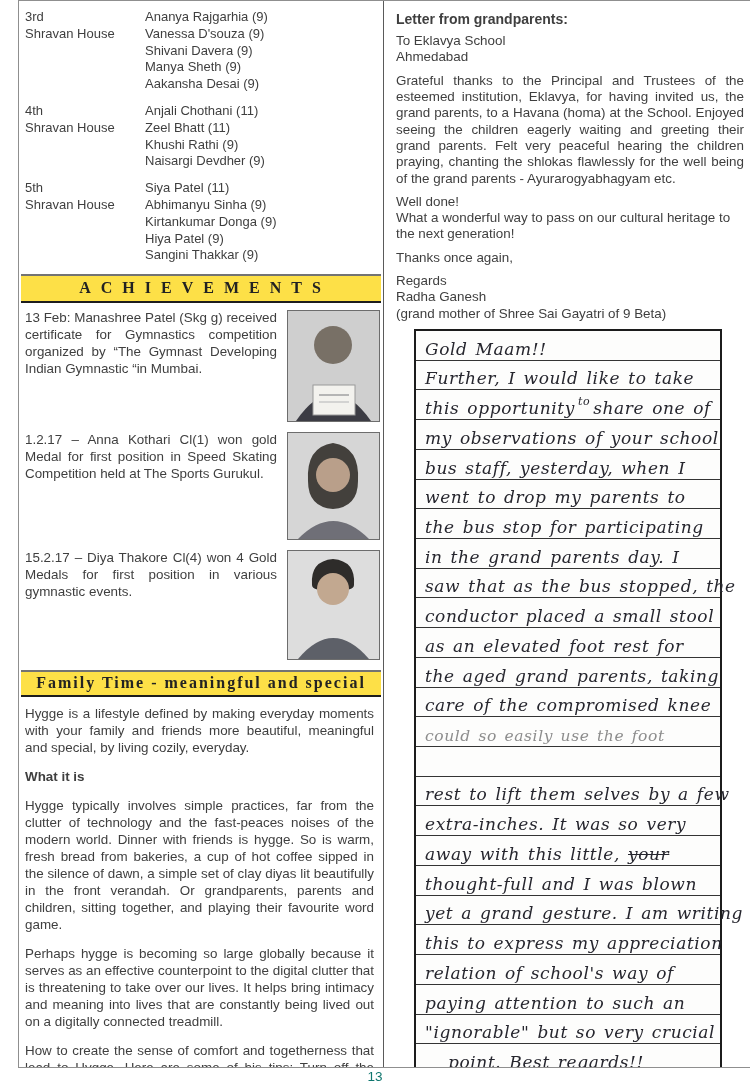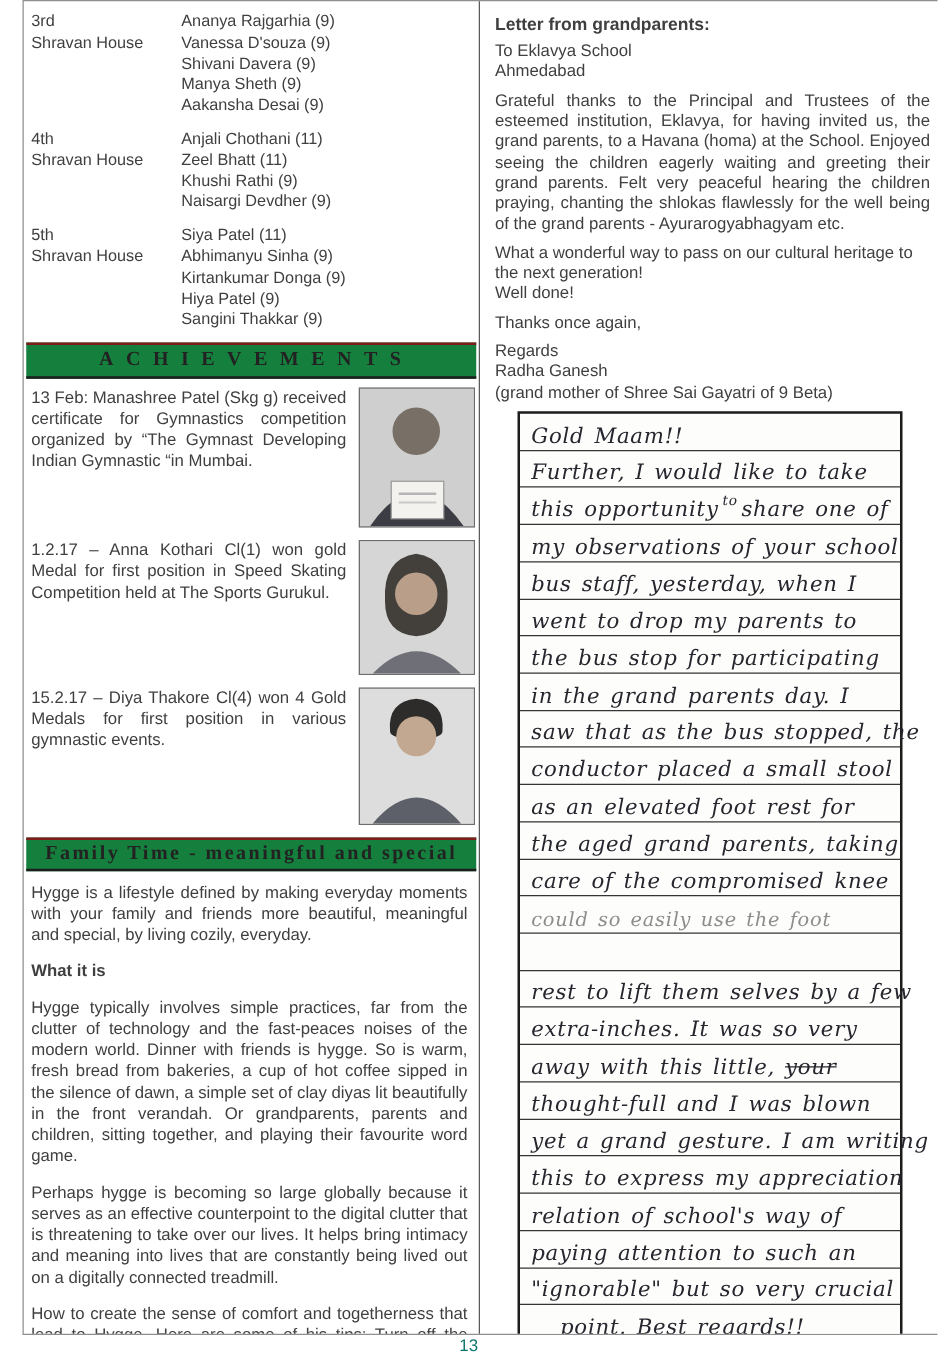--- a/index.html
+++ b/index.html
@@ -15,22 +15,22 @@
   .col-left{width:365px;border-right:1px solid #5a5a5a;box-sizing:border-box;overflow:hidden;}
   .col-right{flex:1;box-sizing:border-box;overflow:hidden;padding:8px 10px 0 12px;}
 
   
   .houses{padding:8px 8px 0 6px;}
   .house{display:flex;margin-bottom:10px;}
   .house-label{width:120px;font-size:13px;line-height:16.8px;}
   .house-names{flex:1;font-size:13px;line-height:16.8px;}
 
   .bar{
-    margin:10px 2px 0 2px;border-top:2px solid #7f1d1d;border-bottom:2px solid #1d1d1d;
-    background:#15803d;text-align:center;
+    margin:10px 2px 0 2px;border-top:2px solid #737373;border-bottom:2px solid #1d1d1d;
+    background:#fde047;text-align:center;
     font-family:"Liberation Serif",serif;font-weight:bold;color:#222;
   }
   .bar-achievements{font-size:16px;letter-spacing:10px;padding:3px 0 4px 8px;}
   .bar-family{font-size:16px;letter-spacing:2px;padding:2px 0 3px 0;}
 
   .ach-items{padding:7px 3px 0 6px;}
   .ach-row{display:flex;gap:10px;margin-bottom:10px;}
   .ach-text{width:252px;font-size:13.4px;line-height:16.8px;text-align:justify;}
   .ach-photo{flex:0 0 93px;border:1px solid #6d6d6d;box-sizing:border-box;background:#d9d9d9;}
   .ach-photo svg{display:block;}
@@ -176,22 +176,22 @@
     <div class="r-heading">Letter from grandparents:</div>
 
     <div class="r-addr">
       <div>To Eklavya School</div>
       <div>Ahmedabad</div>
     </div>
 
     <p class="r-para">Grateful thanks to the Principal and Trustees of the esteemed institution, Eklavya, for having invited us, the grand parents, to a Havana (homa) at the School.  Enjoyed seeing the children eagerly waiting and greeting their grand parents.  Felt very peaceful hearing the children praying, chanting the shlokas flawlessly for the well being of the grand parents - Ayurarogyabhagyam etc.</p>
 
     <div class="r-lines">
+      <div>Well done!</div>
       <div>What a wonderful way to pass on our cultural heritage to the next generation!</div>
-      <div>Well done!</div>
     </div>
 
     <div class="r-lines">Thanks once again,</div>
 
     <div class="r-lines">
       <div>Regards</div>
       <div>Radha Ganesh</div>
       <div>(grand mother of Shree Sai Gayatri of 9 Beta)</div>
     </div>
 

